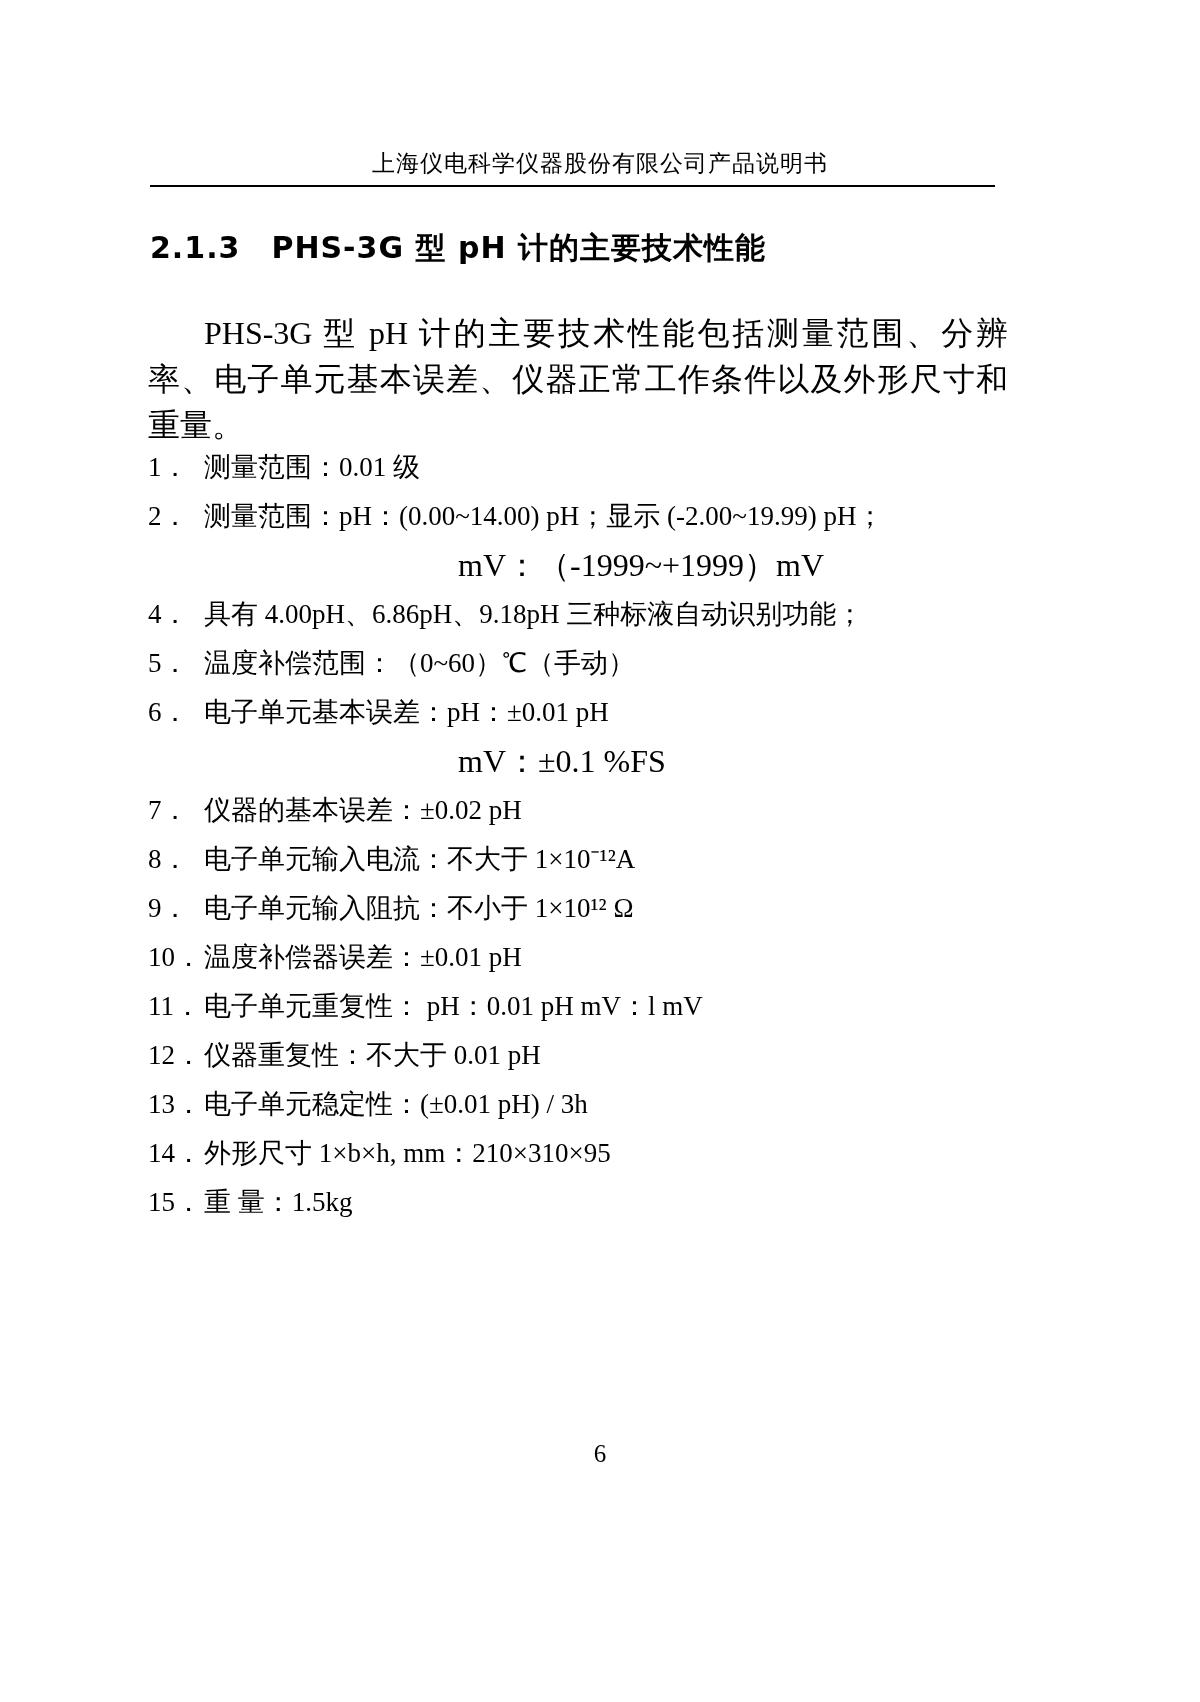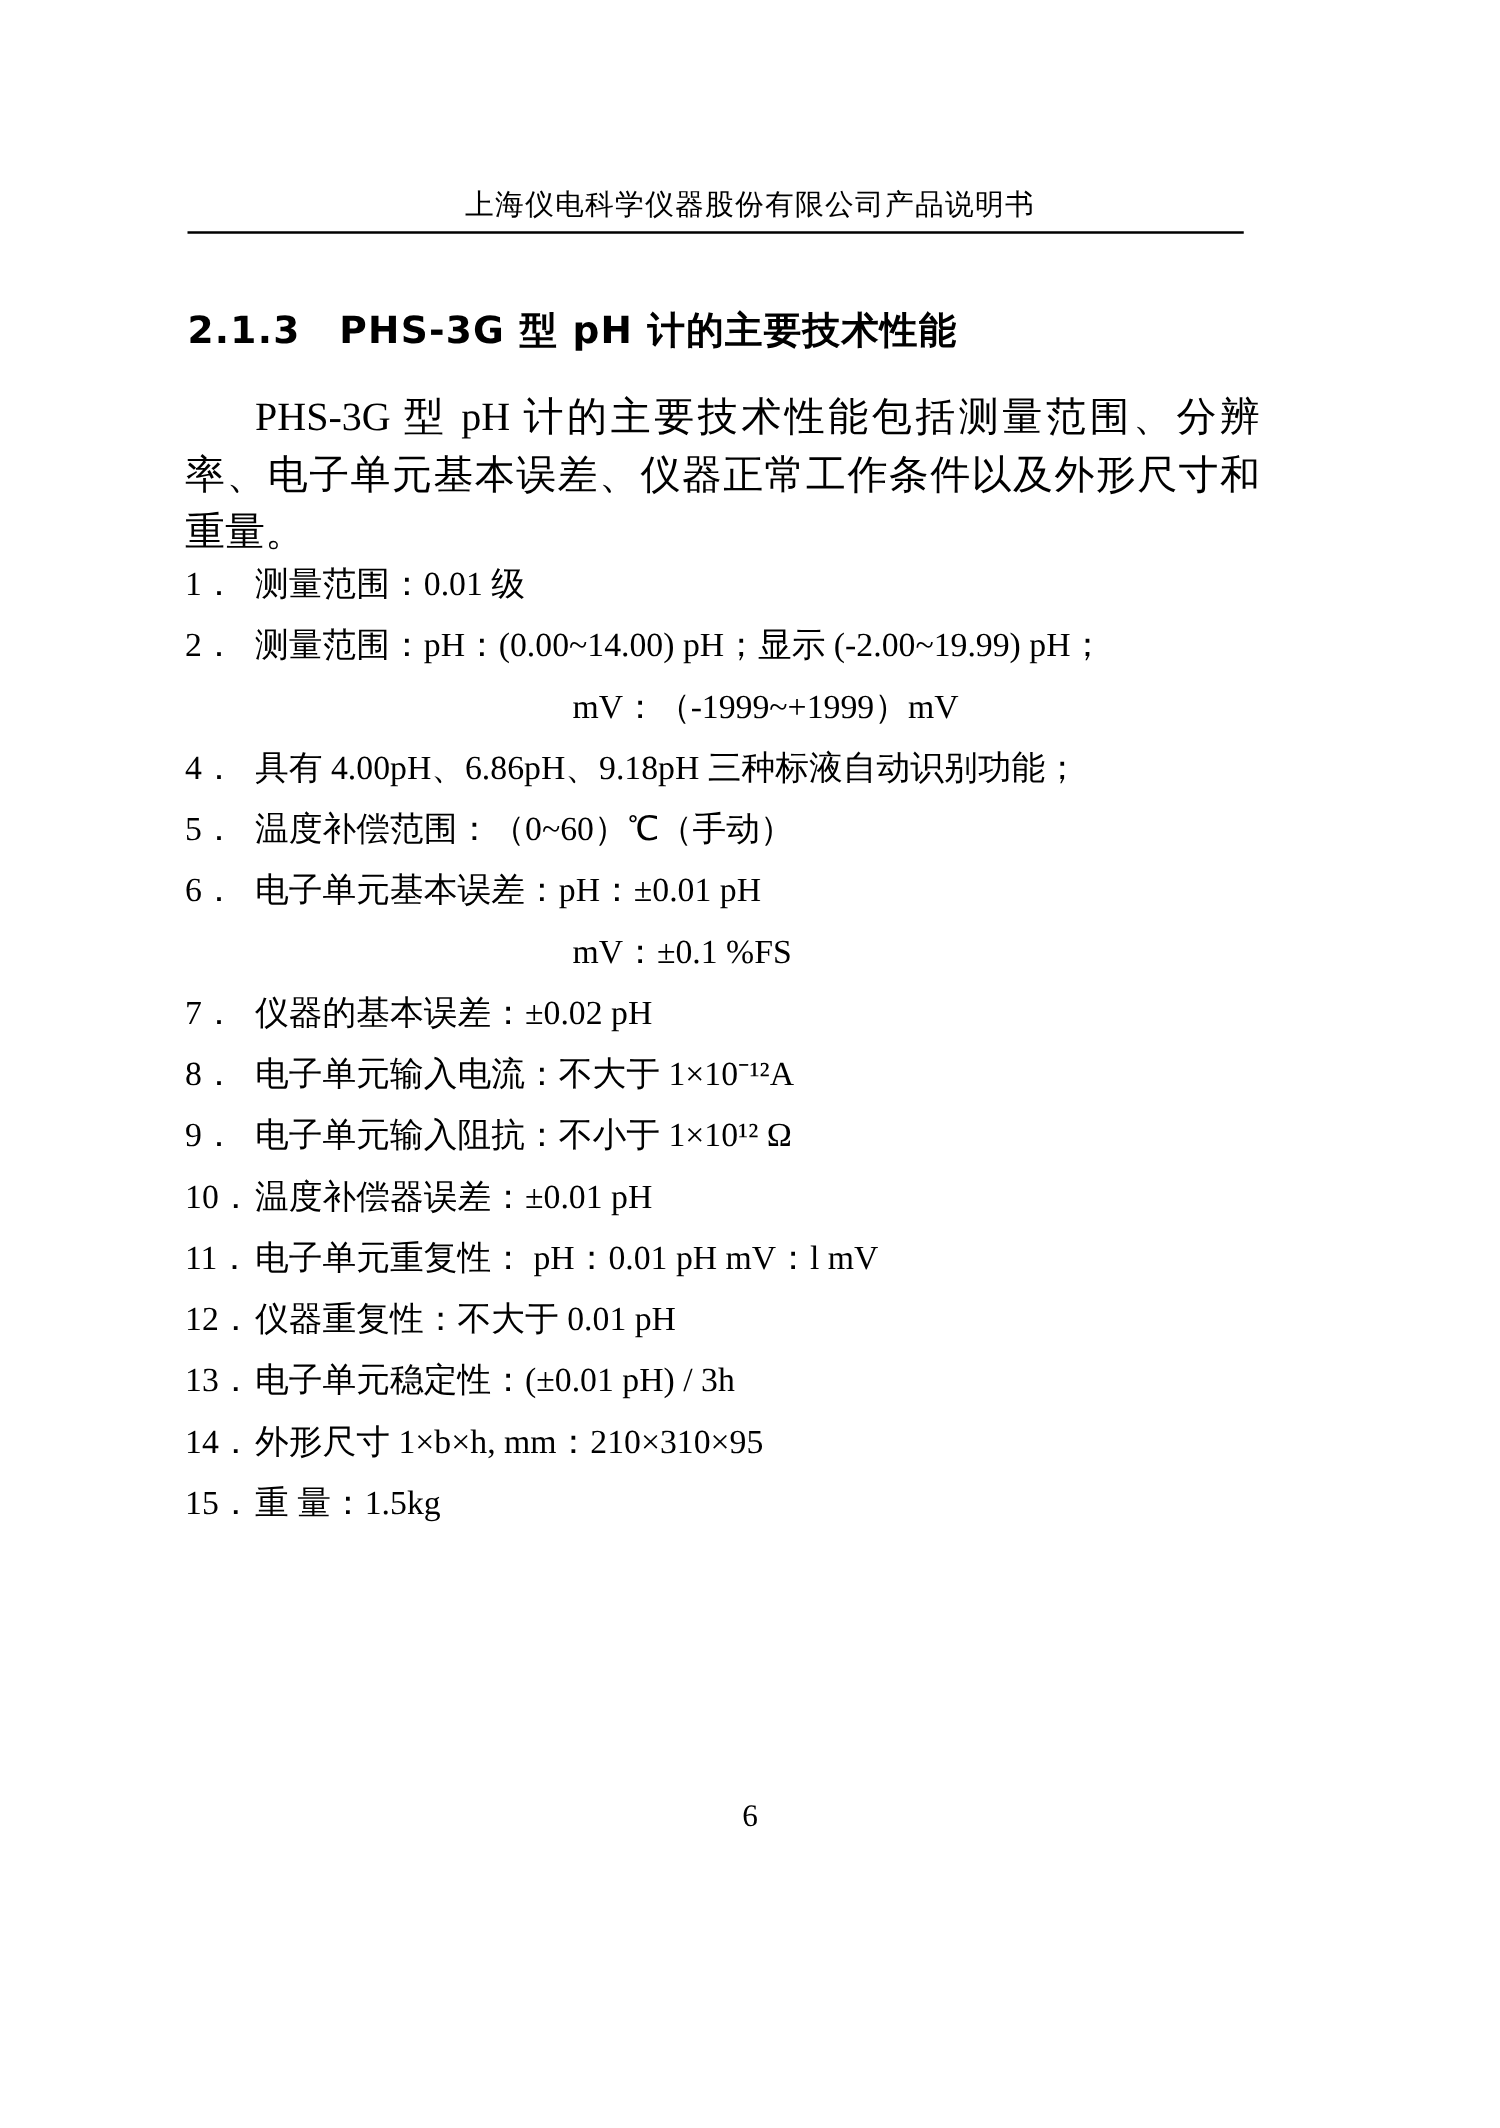--- a/index.html
+++ b/index.html
@@ -45,21 +45,20 @@
   }
   .section-title {
     position: absolute;
     top: 228px;
     left: 150px;
     font-family: "DejaVu Sans", sans-serif;
     font-size: 30px;
     font-weight: bold;
     letter-spacing: 1px;
     white-space: nowrap;
-    margin-top: 16px;
   }
   .intro {
     position: absolute;
     top: 310px;
     left: 148px;
     width: 860px;
     font-size: 32px;
     line-height: 46px;
     text-align: justify;
   }
@@ -79,21 +78,21 @@
   .item .num {
     display: inline-block;
     width: 56px;
     text-align: left;
   }
   .item .num.wide {
     width: 56px;
   }
   .cont {
     display: block;
-    font-size: 27px;
+    font-size: 32px;
     line-height: 49px;
     white-space: nowrap;
     padding-left: 185px;
   }
   .cont.deep {
     padding-left: 310px;
   }
   .page-number {
     position: absolute;
     top: 1440px;

